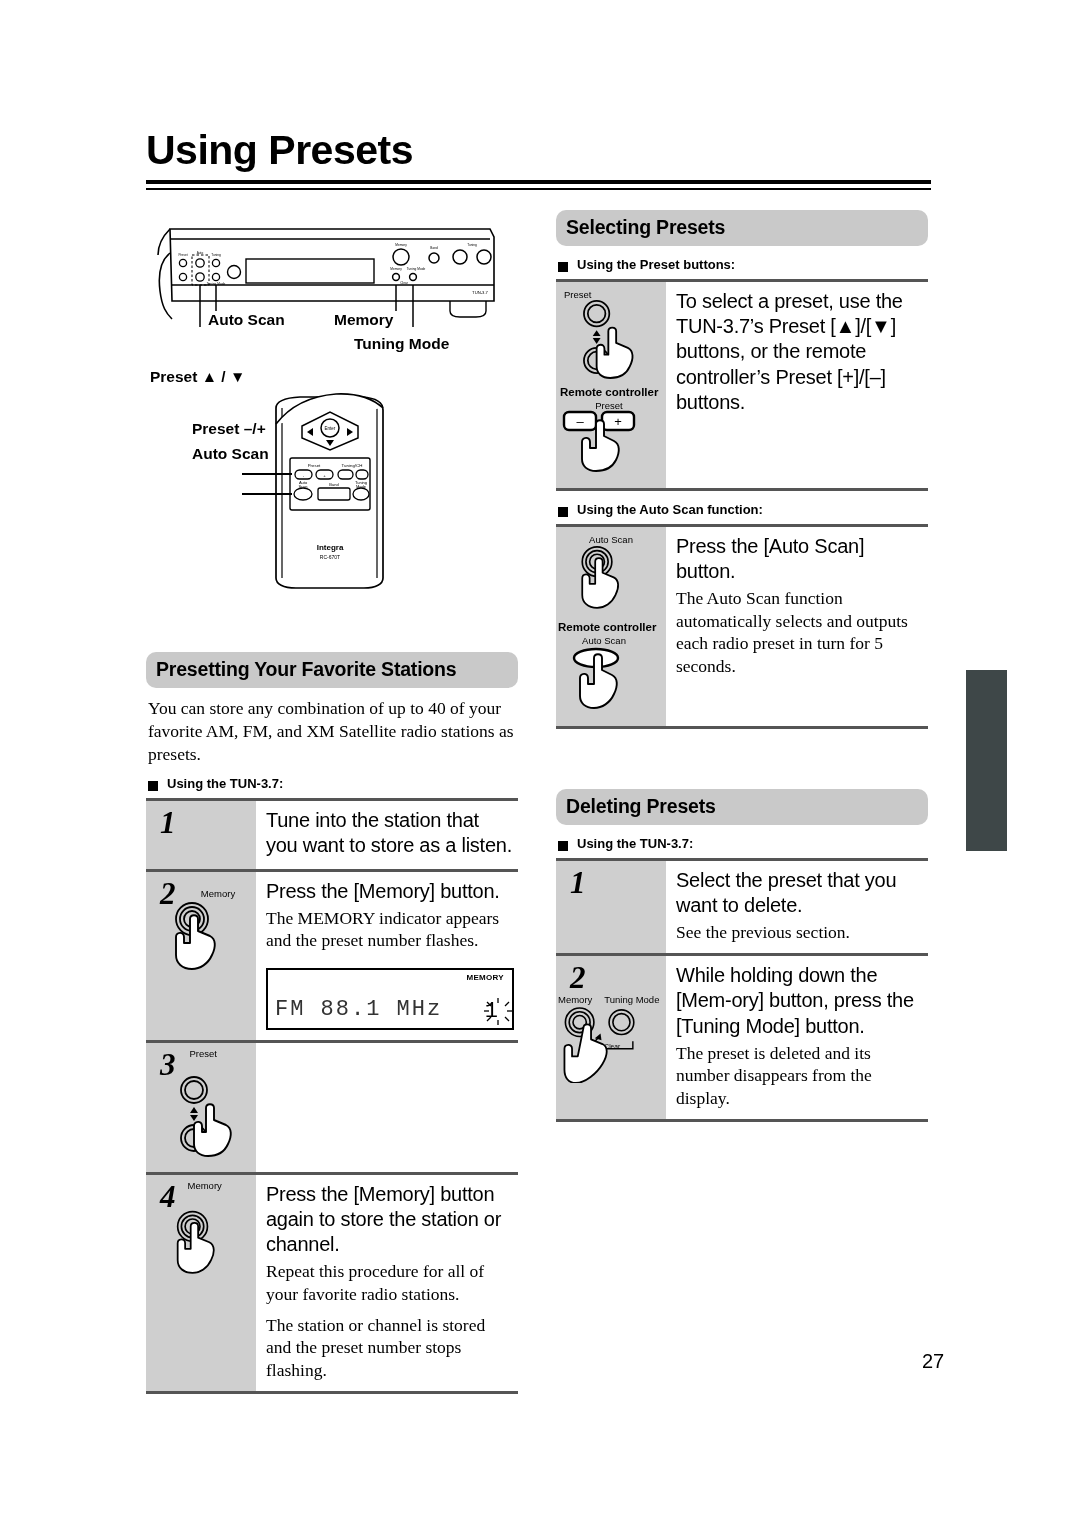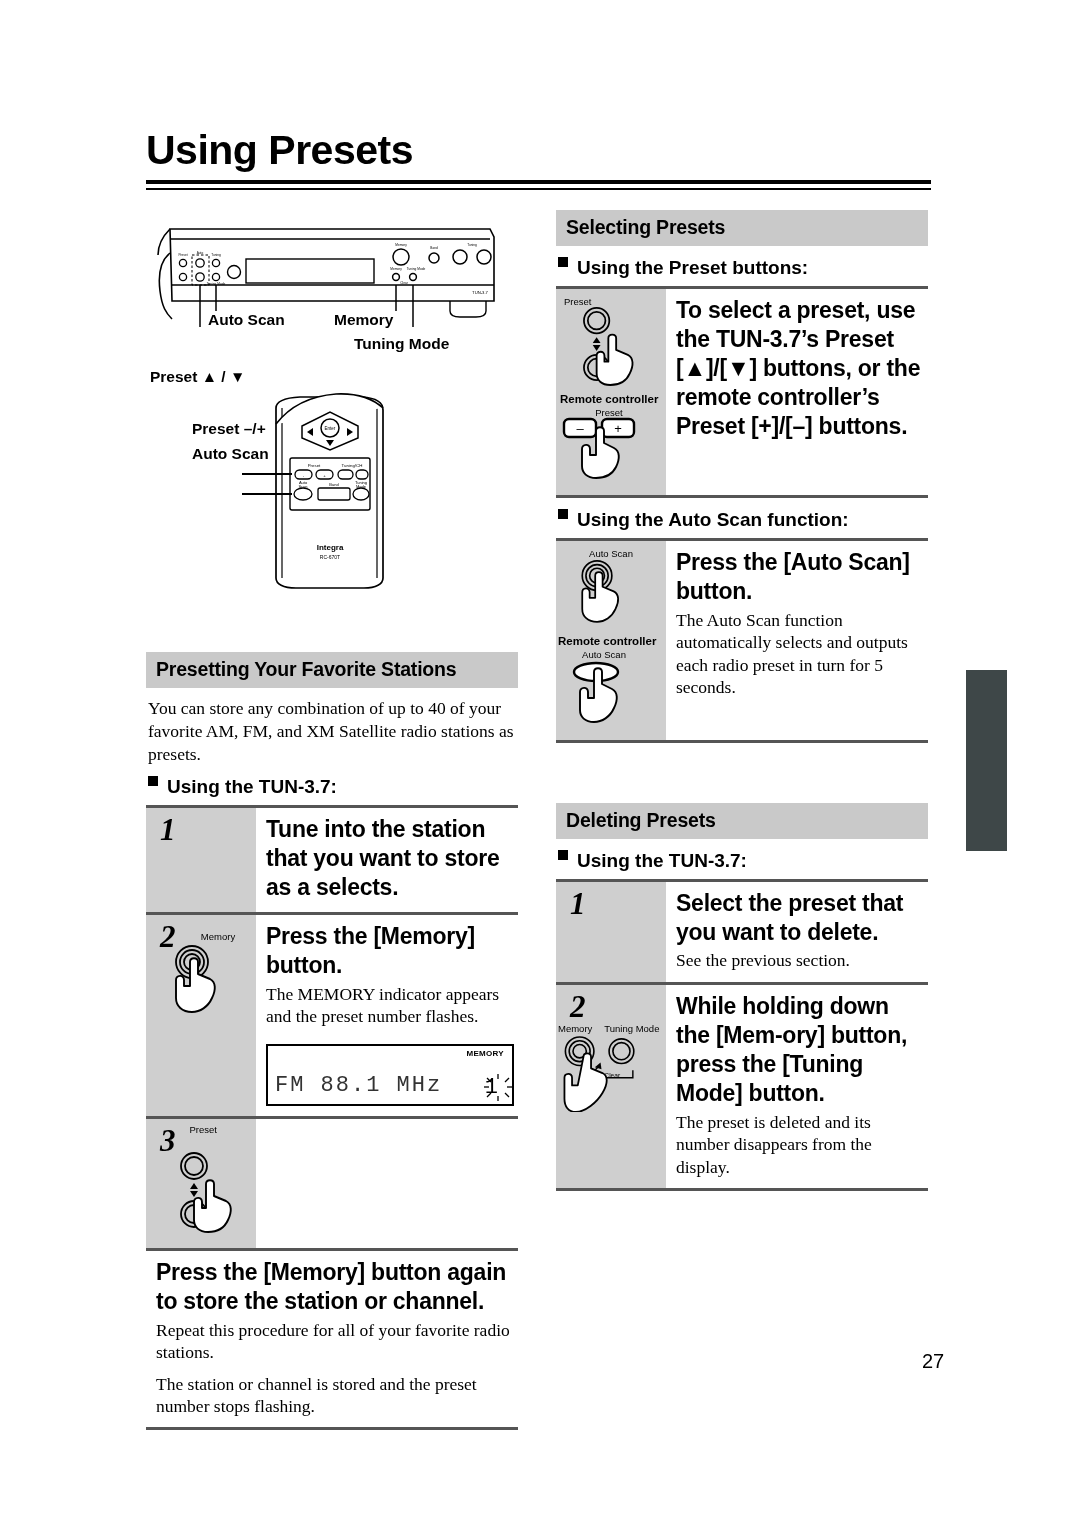--- a/index.html
+++ b/index.html
@@ -16,37 +16,37 @@
   .title-rule.thick{top:180px;height:4px;}
   .title-rule.thin{top:188px;height:2px;}
 
   
   .col-left{position:absolute;left:146px;top:210px;width:372px;}
   .col-right{position:absolute;left:556px;top:210px;width:372px;}
 
   
   .sec-head{background:#c9c9c9;font-family:"Liberation Sans",sans-serif;
       font-weight:bold;font-size:19.5px;padding:6px 0 7px 10px;
-      margin:0;letter-spacing:-0.2px;}
+      margin:0;letter-spacing:-0.2px;border-radius:10px;}
 
   .bullet-head{font-family:"Liberation Sans",sans-serif;font-weight:bold;
-      font-size:19px;margin:11px 0 7px 2px;display:flex;align-items:flex-start;}
+      font-size:13px;margin:11px 0 7px 2px;display:flex;align-items:flex-end;}
   .bullet-head .sq{width:10px;height:10px;background:#000;display:inline-block;
       margin-right:9px;}
   .steps-wrap{position:relative;}
   .trow{display:flex;border-top:3px solid #555;background:#fff;}
   .trow.first{border-top:3px solid #555;}
   .trow:last-child{border-bottom:3px solid #555;}
   .tnum{width:110px;min-width:110px;background:#cfcfcf;position:relative;
         padding:6px 0 10px 0;}
   .tnum .n{font-family:"Liberation Serif",serif;font-style:italic;
         font-weight:bold;font-size:31px;margin-left:14px;line-height:1;}
   .tbody{flex:1;padding:7px 4px 10px 10px;}
-  .tbody .bold{font-family:"Liberation Sans",sans-serif;font-weight:bold;
-        font-size:23px;line-height:1.26;letter-spacing:-0.25px;}
+  .tbody .bold{font-family:"Liberation Sans",sans-serif;font-weight:normal;
+        font-size:20px;line-height:1.26;letter-spacing:-0.25px;}
   .tbody .plain{font-family:"Liberation Serif",serif;font-size:17.5px;
         line-height:1.28;margin-top:3px;}
   .tbody .plain + .plain{margin-top:9px;}
 
   .bodytext{font-family:"Liberation Serif",serif;font-size:17.5px;
         line-height:1.3;margin:9px 0 2px 2px;}
 
   
   .ilabel{font-family:"Liberation Sans",sans-serif;font-size:9.5px;
       text-align:center;line-height:1.05;}
@@ -231,21 +231,21 @@
       <span>Using the TUN-3.7:</span>
     </div>
 
     <div class="steps-wrap">
 
       <div class="trow first">
         <div class="tnum">
           <div class="n">1</div>
         </div>
         <div class="tbody">
-          <div class="bold">Tune into the station that you want to store as a selects.</div>
+          <div class="bold">Tune into the station that you want to store as a listen.</div>
         </div>
       </div>
 
       <div class="trow">
         <div class="tnum" style="padding-bottom:14px;">
           <div class="n">2</div>
           <div class="ilabel" style="margin-top:-20px;margin-left:34px;">Memory</div>
           <svg width="108" height="86" viewBox="0 0 108 86" style="margin-top:-2px">
             <g fill="none" stroke="#000" stroke-width="1.8">
               <circle cx="46" cy="22" r="16"></circle>
@@ -294,20 +294,32 @@
             <g fill="#000">
               <polygon points="28,31 24,37 32,37"></polygon>
               <polygon points="28,45 24,39 32,39"></polygon>
             </g>
             <path d="M40 32 C40 27 48 27 48 32 L48 44 L60 49 C66 52 66 60 62 68 C58 77 50 80 42 80 C33 80 28 75 28 68 L28 50 C28 45 36 44 36 50 L36 56 L40 56 Z" fill="#fff" stroke="#000" stroke-width="1.9" stroke-linejoin="round"></path>
           </svg>
         </div>
       </div>
 
       <div class="trow">
+        <div class="tnum">
+          <div class="n" style="display:inline-block;vertical-align:top;">4</div>
+          <div class="ilabel" style="display:inline-block;margin-left:8px;vertical-align:top;">Memory</div>
+          <svg width="108" height="80" viewBox="0 0 108 86" style="margin-top:-6px">
+            <g fill="none" stroke="#000" stroke-width="1.8">
+              <circle cx="46" cy="22" r="16"></circle>
+                <circle cx="46" cy="22" r="12"></circle>
+                <circle cx="46" cy="22" r="8"></circle>
+            </g>
+            <path d="M44 22 C44 17 52 17 52 22 L52 34 L64 39 C70 42 70 50 66 58 C62 67 54 72 46 72 C36 72 30 66 30 58 L30 40 C30 35 38 34 38 40 L38 46 L44 46 Z" fill="#fff" stroke="#000" stroke-width="1.9" stroke-linejoin="round"></path>
+          </svg>
+        </div>
         <div class="tbody">
           <div class="bold">Press the [Memory] button again to store the station or channel.</div>
           <div class="plain">Repeat this procedure for all of your favorite radio stations.</div>
           <div class="plain">The station or channel is stored and the preset number stops flashing.</div>
         </div>
       </div>
 
     </div>
   </div>
 

